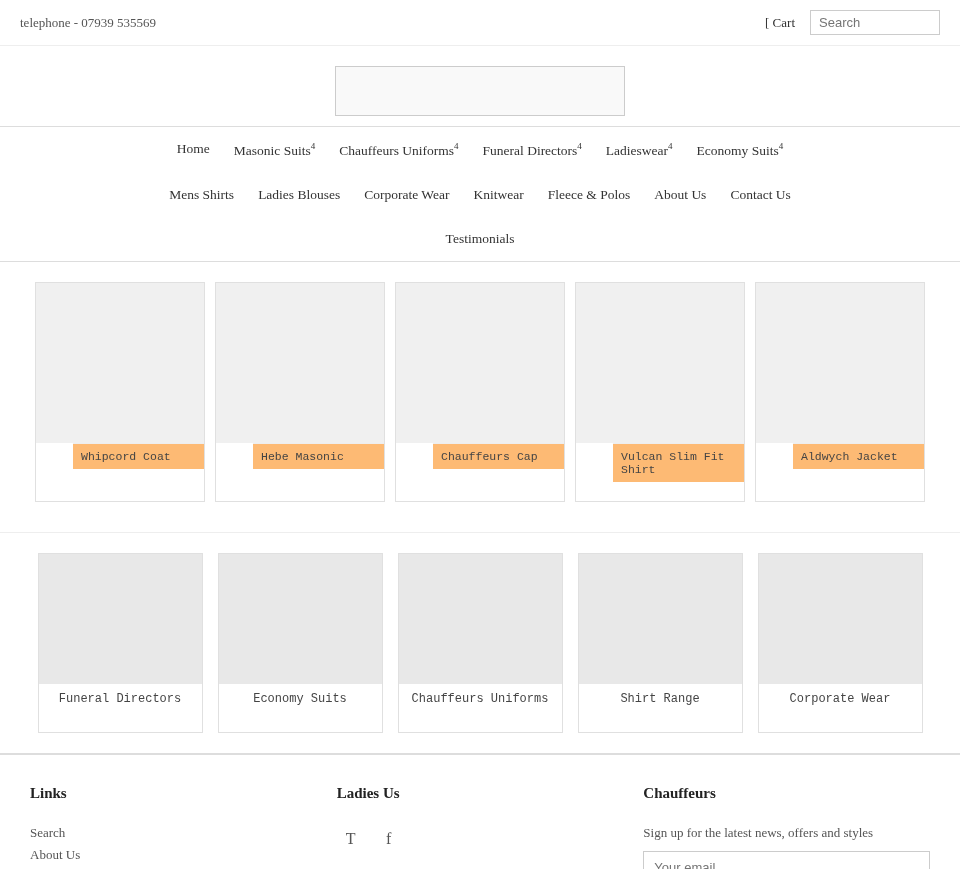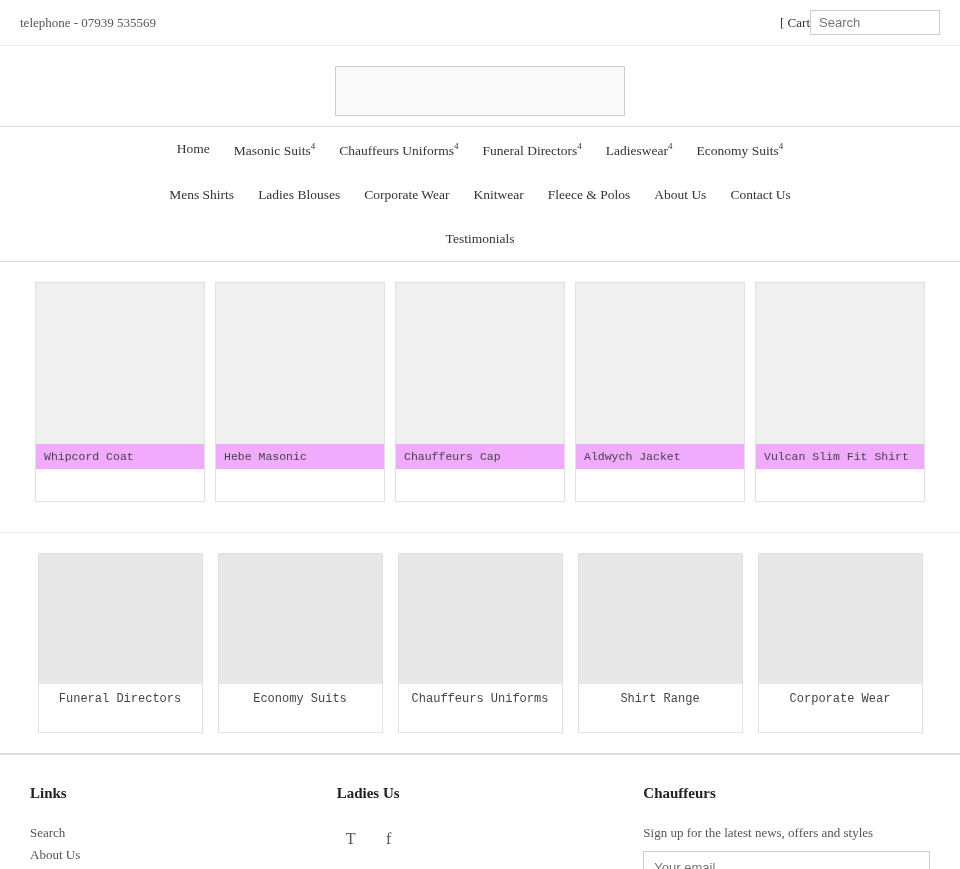--- a/index.html
+++ b/index.html
@@ -8,21 +8,21 @@
     
     .top-bar {
       display: flex;
       justify-content: space-between;
       align-items: center;
       padding: 10px 20px;
       border-bottom: 1px solid #eee;
       font-size: 13px;
     }
     .top-bar-left { color: #555; text-align: center; }
-    .top-bar-right { display: flex; align-items: center; }
+    .top-bar-right { display: flex; align-items: center; gap: 15px; }
     .cart-link { color: #333; text-decoration: none; font-size: 13px; }
     .search-box {
       border: 1px solid #ccc;
       padding: 4px 8px;
       font-size: 13px;
       width: 130px;
       outline: none;
     }
 
     
@@ -80,22 +80,23 @@
     .product-image {
       width: 100%;
       height: 160px;
       background: #f0f0f0;
     }
     .product-label {
       padding: 6px 8px;
       font-size: 11.5px;
       color: #444;
       font-family: 'Courier New', monospace;
-      background: #f0abfc;
+      background: #fdba74;
       border-top: 1px solid #eee;
+      margin-left: 37px;
     }
 
     
     .categories-section {
       padding: 20px;
       display: flex;
       justify-content: center;
       gap: 15px;
       flex-wrap: wrap;
       border-top: 1px solid #eee;
@@ -212,25 +213,25 @@
     <div class="product-card">
       <div class="product-image"></div>
       <div class="product-label">Hebe Masonic</div>
     </div>
     <div class="product-card">
       <div class="product-image"></div>
       <div class="product-label">Chauffeurs Cap</div>
     </div>
     <div class="product-card">
       <div class="product-image"></div>
+      <div class="product-label">Vulcan Slim Fit Shirt</div>
+    </div>
+    <div class="product-card">
+      <div class="product-image"></div>
       <div class="product-label">Aldwych Jacket</div>
-    </div>
-    <div class="product-card">
-      <div class="product-image"></div>
-      <div class="product-label">Vulcan Slim Fit Shirt</div>
     </div>
   </div>
 
 <div class="categories-section" id="categories-section">
     <div class="category-card">
       <div class="category-image"></div>
       <div class="category-label">Funeral Directors</div>
     </div>
     <div class="category-card">
       <div class="category-image"></div>

